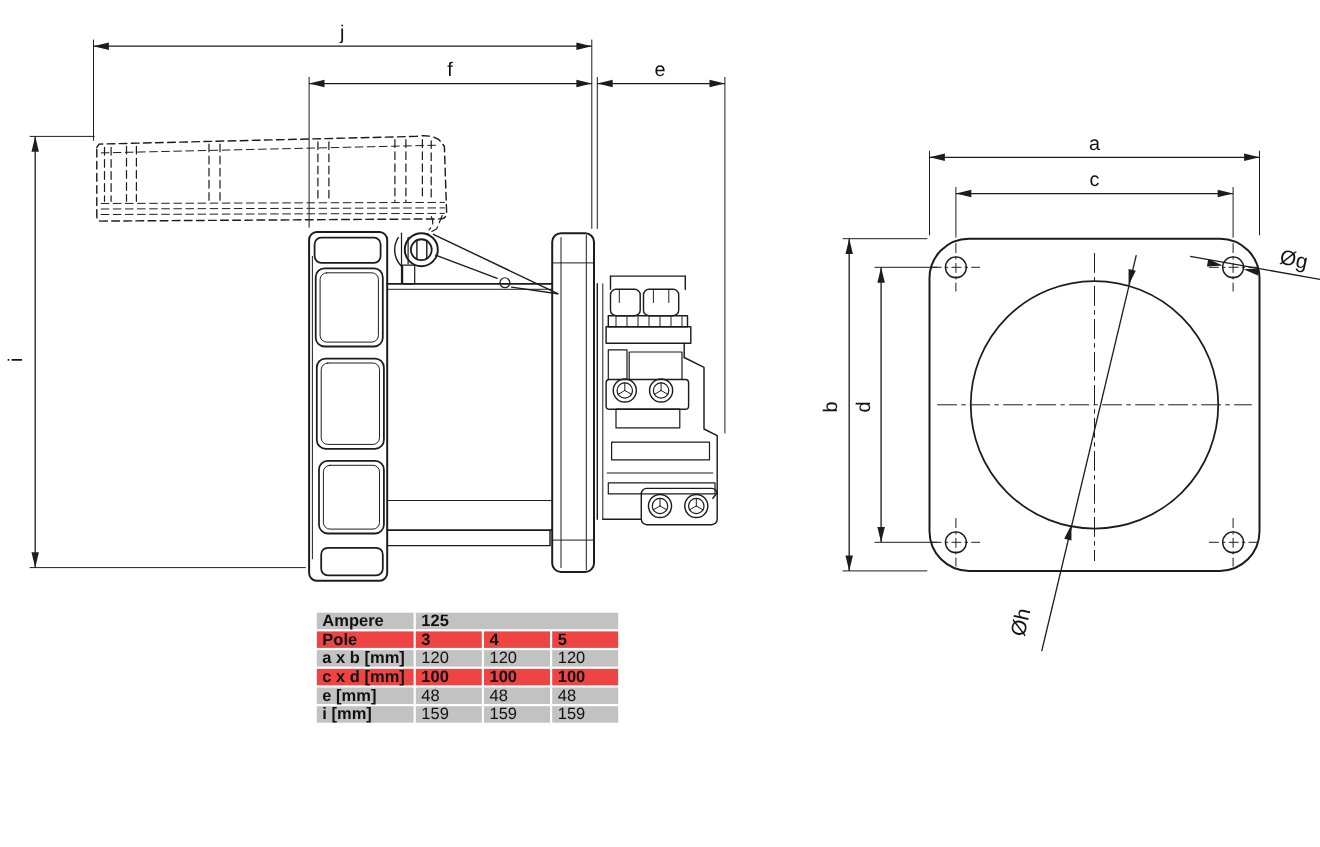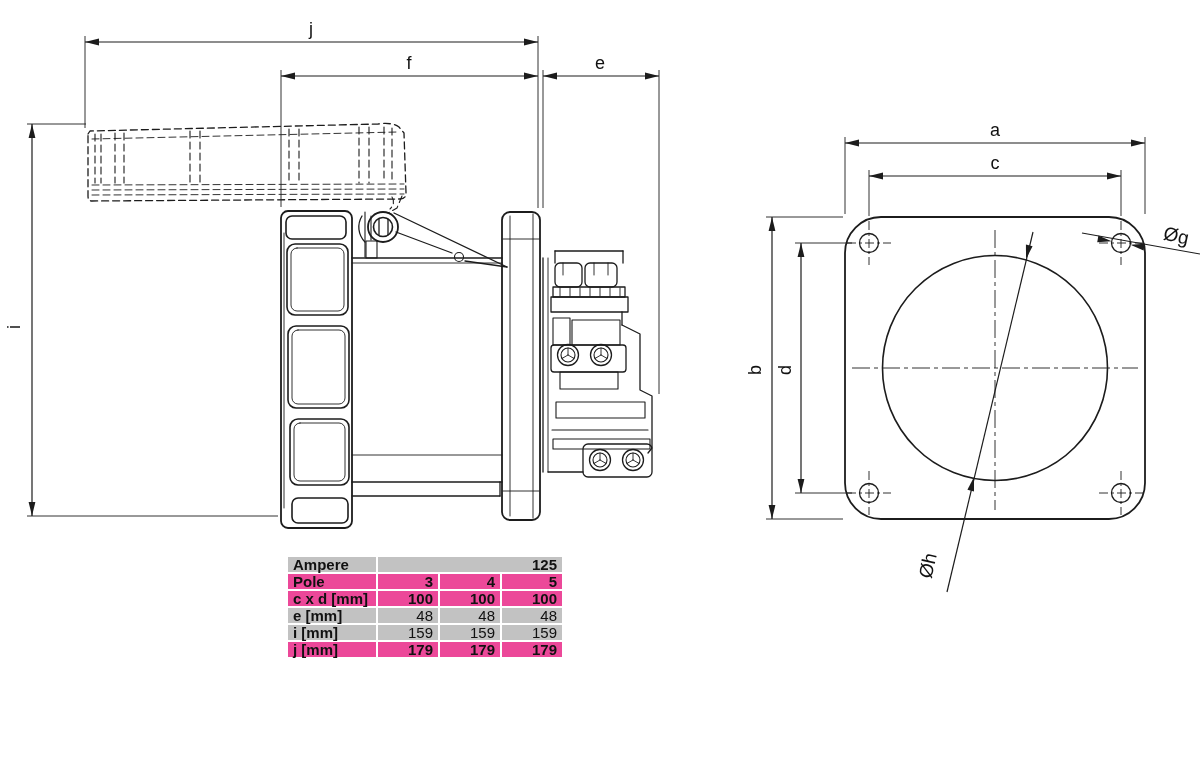--- a/index.html
+++ b/index.html
@@ -19,23 +19,23 @@
   svg .cl{stroke:#1c1c1c;stroke-width:0.9;fill:none;stroke-dasharray:18 4 4 4;}
   svg .clh{stroke:#1c1c1c;stroke-width:0.9;fill:none;stroke-dasharray:9 3 3 3;}
   svg text{fill:#111;font-family:"Liberation Sans", sans-serif;font-size:18px;}
   svg text.dia{font-size:19px;}
   svg .arr{fill:#1c1c1c;stroke:none;}
 
   #dim-table{position:absolute;left:286px;top:555px;border-collapse:separate;
              border-spacing:2px;font-size:15px;color:#111;}
   #dim-table td{height:15px;padding:0 5px;vertical-align:middle;line-height:15px;}
   #dim-table td.lbl{width:78px;text-align:left;font-weight:bold;}
-  #dim-table td.val{width:50px;text-align:right;}
+  #dim-table td.val{width:50px;text-align:left;}
   #dim-table tr.gray td{background:#c2c2c2;}
-  #dim-table tr.light td{background:#ec4899;}
+  #dim-table tr.light td{background:#ef4444;}
   #dim-table td.bold{font-weight:bold;}
 </style>
 </head>
 <body>
 
 <div id="canvas">
 
 <svg width="1200" height="770" viewBox="0 0 1200 770">
   <defs>
     <path id="arw" d="M0,0 L-14,3.4 L-14,-3.4 Z"></path>
@@ -299,40 +299,40 @@
         <tr class="gray">
     <td class="lbl">Ampere</td>
     <td class="val bold" colspan="3">125</td>
   </tr>
   <tr class="light">
     <td class="lbl">Pole</td>
     <td class="val bold">3</td>
     <td class="val bold">4</td>
     <td class="val bold">5</td>
   </tr>
+  <tr class="gray">
+    <td class="lbl">a x b [mm]</td>
+    <td class="val">120</td>
+    <td class="val">120</td>
+    <td class="val">120</td>
+  </tr>
   <tr class="light">
     <td class="lbl">c x d [mm]</td>
     <td class="val bold">100</td>
     <td class="val bold">100</td>
     <td class="val bold">100</td>
   </tr>
   <tr class="gray">
     <td class="lbl">e [mm]</td>
     <td class="val">48</td>
     <td class="val">48</td>
     <td class="val">48</td>
   </tr>
   <tr class="gray">
     <td class="lbl">i [mm]</td>
     <td class="val">159</td>
     <td class="val">159</td>
     <td class="val">159</td>
   </tr>
-  <tr class="light">
-    <td class="lbl">j [mm]</td>
-    <td class="val bold">179</td>
-    <td class="val bold">179</td>
-    <td class="val bold">179</td>
-  </tr>
 </tbody>
     </table>
 
 </div>
 
 </body></html>

